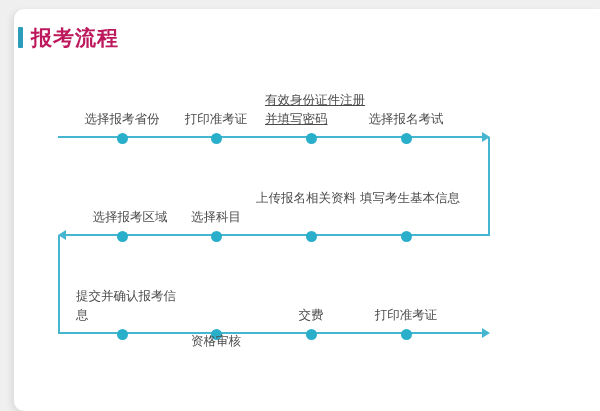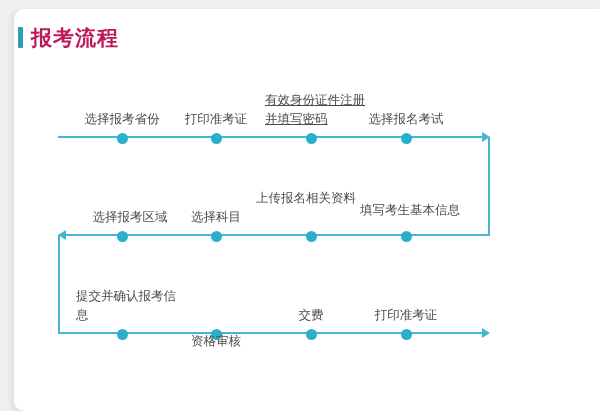--- a/index.html
+++ b/index.html
@@ -141,21 +141,21 @@
       <div class="arrow left" style="left:44px; top:-5px;"></div>
 
       <div class="dot" style="left:108px; top:0;"></div>
       <div class="dot" style="left:202px; top:0;"></div>
       <div class="dot" style="left:297px; top:0;"></div>
       <div class="dot" style="left:392px; top:0;"></div>
 
       <div class="label center" style="left:65px; top:-27px;">选择报考区域</div>
       <div class="label center" style="left:151px; top:-27px;">选择科目</div>
       <div class="label" style="left:242px; top:-46px;">上传报名相关资料</div>
-      <div class="label" style="left:346px; top:-46px;margin-top:12px;">填写考生基本信息</div>
+      <div class="label" style="left:346px; top:-46px;">填写考生基本信息</div>
     </div>
 
     <div class="vline" style="left:44px; top:226px; height:98px;"></div>
 
     <div class="row" style="top:324px;">
       <div class="axis" style="left:44px; top:-1px; width:424px;"></div>
       <div class="arrow right" style="left:468px; top:-5px;"></div>
 
       <div class="dot" style="left:108px; top:0;"></div>
       <div class="dot" style="left:202px; top:0;"></div>

